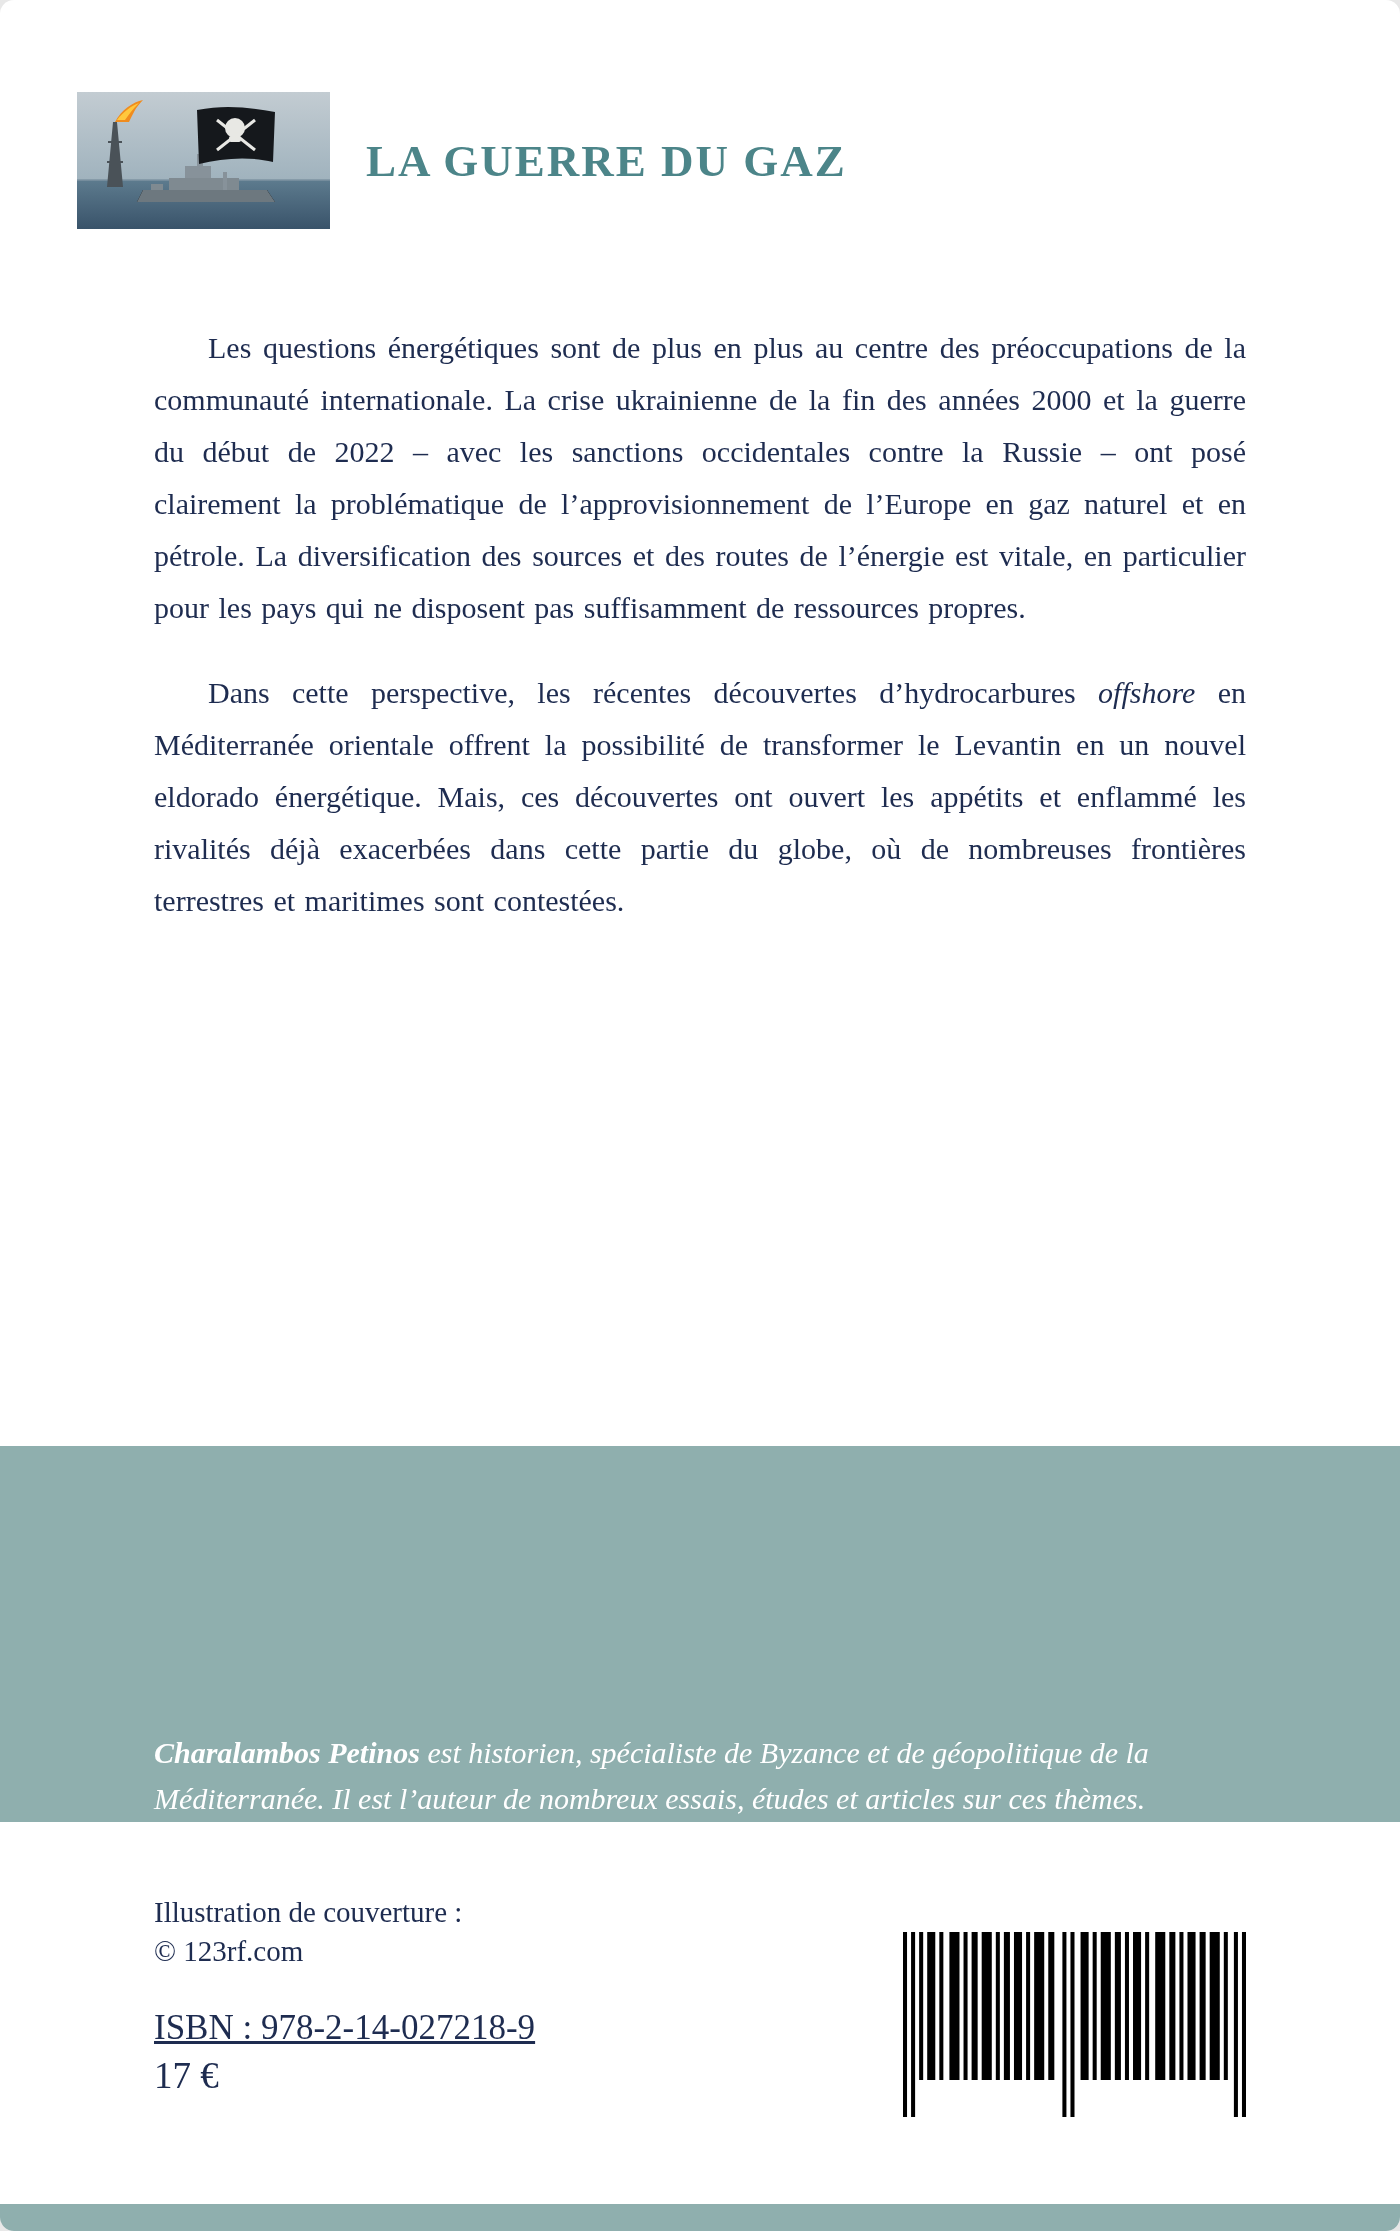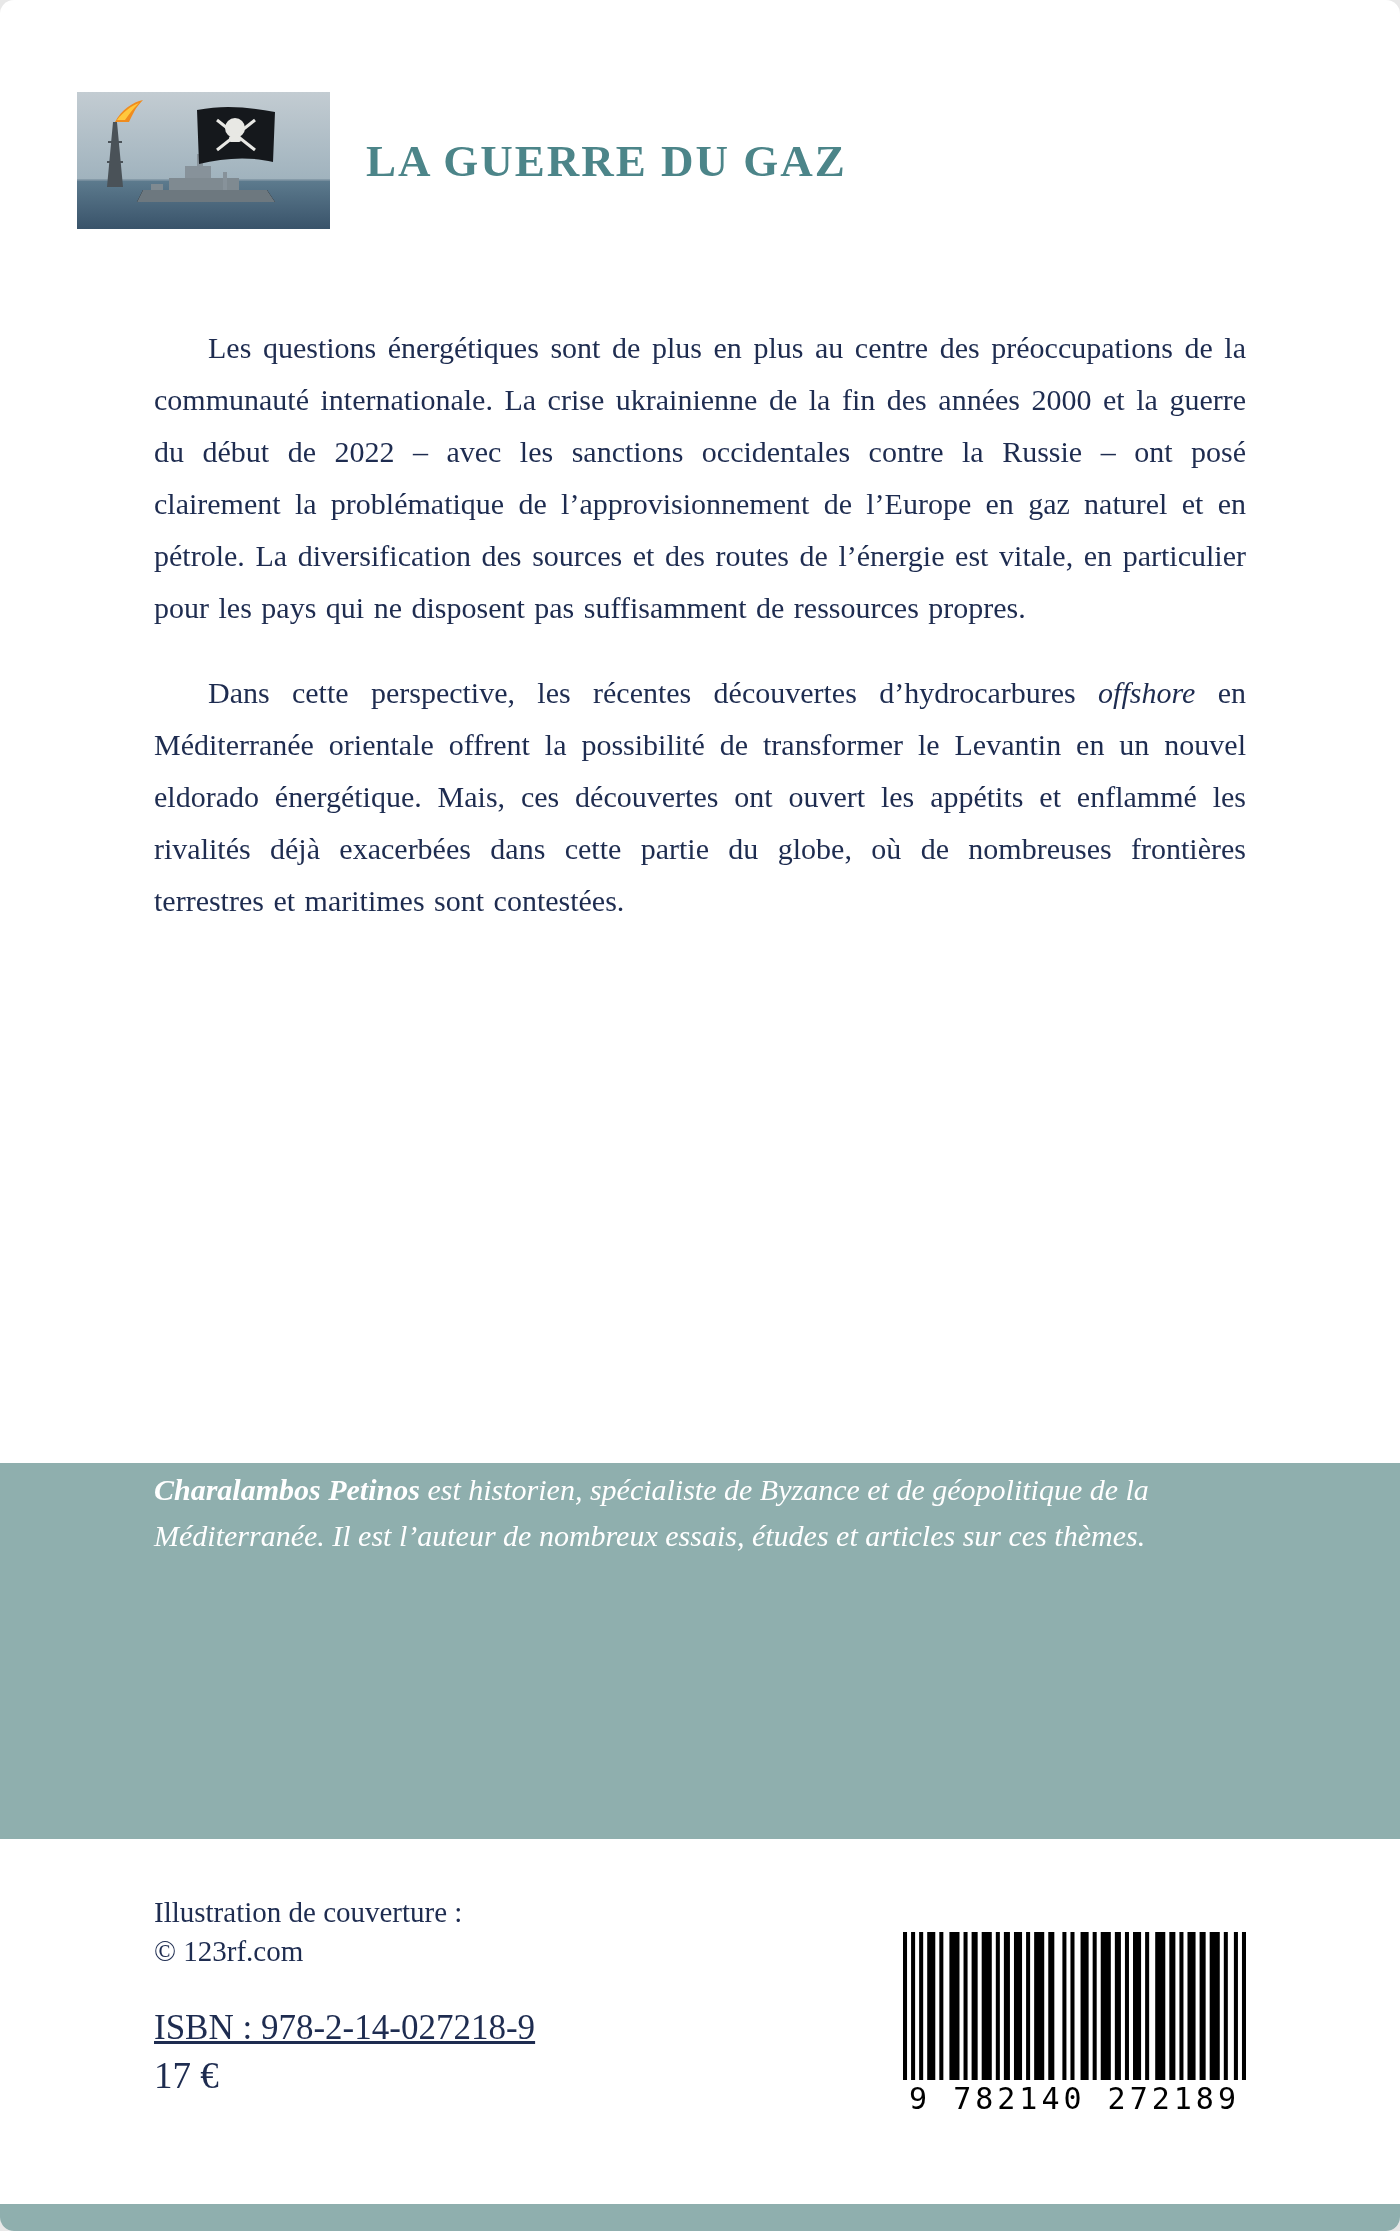--- a/index.html
+++ b/index.html
@@ -38,24 +38,23 @@
     text-align:justify;
     word-spacing:2px;
   }
   .synopsis p { margin:0 0 33px 0; text-indent:54px; }
   .synopsis .it { font-style:italic; }
 
   
   .band {
     position:absolute; left:0; right:0; top:1446px; height:376px;
     background:#8fafae;
-    display:flex; align-items:flex-start;
+    display:flex; align-items:flex-end;
     box-sizing:border-box;
     padding:4px 140px 0 154px;
-    margin-top:17px;
   }
   .band .bio {
     color:#ffffff;
     font-style:italic;
     font-size:30px;
     line-height:46px;
   }
   .band .bio .name { font-weight:bold; }
 
   
@@ -197,18 +196,17 @@
         <rect x="264" y="0" width="6" height="120"></rect>
         <rect x="274" y="0" width="4" height="120"></rect>
         <rect x="282" y="0" width="8" height="120"></rect>
         <rect x="294" y="0" width="6" height="120"></rect>
         <rect x="304" y="0" width="10" height="120"></rect>
         <rect x="318" y="0" width="4" height="120"></rect>
         <rect x="328" y="0" width="4" height="150"></rect>
         <rect x="336" y="0" width="4" height="150"></rect>
       </g>
     </svg>
-    <div class="digits">9 782140 272189</div>
   </div>
 
   <div class="bottom-strip"></div>
 
 </div>
 
 </body></html>

